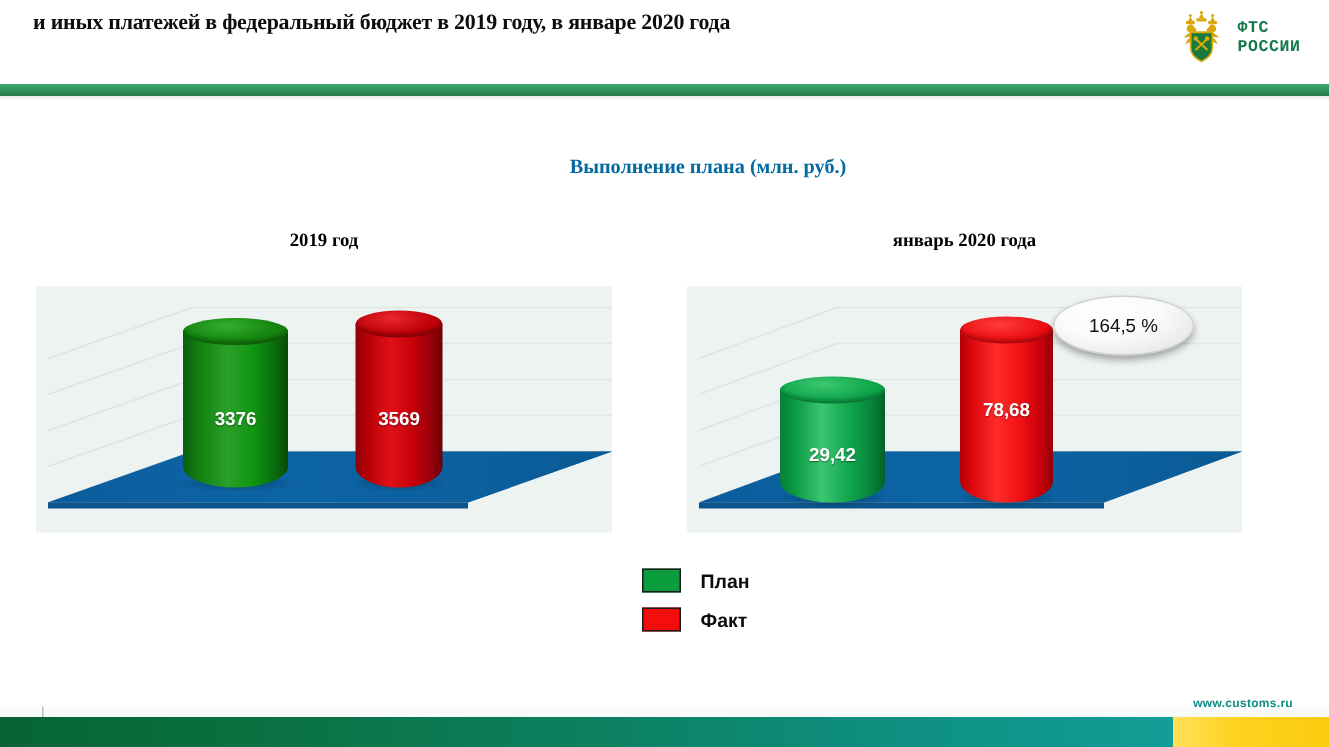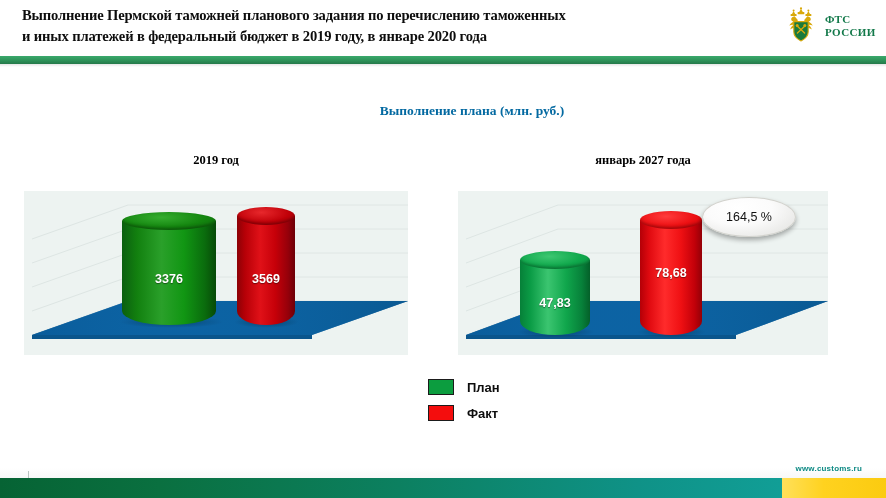--- a/index.html
+++ b/index.html
@@ -26,21 +26,21 @@
   }
   .header-title .line{display:block;white-space:nowrap;}
   .logo{
     position:absolute;left:781px;top:7px;width:96px;height:40px;
   }
   .logo-emblem{
     position:absolute;left:0;top:0;width:40px;height:40px;
   }
   .logo-text{
     position:absolute;left:44px;top:6px;
-    font-family:Liberation Serif, serif;
+    font-family:Liberation Mono, monospace;
     font-weight:bold;font-size:11px;line-height:13px;
     color:#13794a;letter-spacing:0.4px;
   }
   .logo-text span{display:block;}
 
   .header-rule{
     position:absolute;left:0;top:56px;width:886px;height:8px;
     background:linear-gradient(180deg,#3aa96c 0%,#2e9259 55%,#25794a 100%);
   }
   .header-rule-shadow{
@@ -161,21 +161,20 @@
     position:absolute;left:28px;bottom:20px;width:1px;height:7px;background:#b9c4c1;
   }
 </style>
 </head>
 <body>
 
 <div class="page">
 
   <div class="header">
     <div class="header-title">
-      <span class="line">Выполнение Пермской таможней планового задания по перечислению таможенных</span>
       <span class="line">и иных платежей в федеральный бюджет в 2019 году, в январе 2020 года</span>
     </div>
 
     <div class="logo">
       <svg class="logo-emblem" viewBox="0 0 40 40">
 
         <g fill="#d9a90a">
           <path d="M11 7 l1.6-3 1.6 3 z"></path>
           <path d="M25.8 7 l1.6-3 1.6 3 z"></path>
           <path d="M18.2 5 l1.8-3.2 1.8 3.2 z"></path>
@@ -212,21 +211,21 @@
         <span>ФТС</span>
         <span>РОССИИ</span>
       </div>
     </div>
   </div>
   <div class="header-rule"></div>
   <div class="header-rule-shadow"></div>
 
   <div class="chart-main-title">Выполнение плана (млн. руб.)</div>
   <div class="sub-title left">2019 год</div>
-  <div class="sub-title right">январь 2027 года</div>
+  <div class="sub-title right">январь 2020 года</div>
 
   <div class="panel left">
     <div class="gridwrap">
       <svg width="384" height="164" viewBox="0 0 384 164">
 
         <g stroke="#dfe6e4" stroke-width="1">
           <line x1="104" y1="14" x2="384" y2="14"></line>
           <line x1="104" y1="38" x2="384" y2="38"></line>
           <line x1="104" y1="62" x2="384" y2="62"></line>
           <line x1="104" y1="86" x2="384" y2="86"></line>
@@ -249,21 +248,21 @@
         <defs>
           <linearGradient id="fl1" x1="0" y1="0" x2="1" y2="0">
             <stop offset="0%" stop-color="#0a5c9a" stop-opacity="0.9"></stop>
             <stop offset="45%" stop-color="#0e6aad" stop-opacity="0.35"></stop>
             <stop offset="100%" stop-color="#0a5890" stop-opacity="0.85"></stop>
           </linearGradient>
         </defs>
       </svg>
     </div>
 
-    <div class="cyl g-dark" style="left:98px;top:21px;width:70px;height:113px;padding-left:24px;">
+    <div class="cyl g-dark" style="left:98px;top:21px;width:70px;height:113px;">
       <div class="shadow" style="top:104px;"></div>
       <div class="body" style="height:104px;"></div>
       <div class="top"></div>
       <div class="val" style="top:60px;">3376</div>
     </div>
 
     <div class="cyl r-dark" style="left:213px;top:16px;width:58px;height:118px;">
       <div class="shadow" style="top:109px;"></div>
       <div class="body" style="height:109px;"></div>
       <div class="top"></div>
@@ -301,21 +300,21 @@
             <stop offset="100%" stop-color="#0a5890" stop-opacity="0.85"></stop>
           </linearGradient>
         </defs>
       </svg>
     </div>
 
     <div class="cyl g-bright" style="left:62px;top:60px;width:70px;height:84px;">
       <div class="shadow" style="top:75px;"></div>
       <div class="body" style="height:75px;"></div>
       <div class="top"></div>
-      <div class="val" style="top:45px;">47,83</div>
+      <div class="val" style="top:45px;">29,42</div>
     </div>
 
     <div class="cyl r-bright" style="left:182px;top:20px;width:62px;height:124px;">
       <div class="shadow" style="top:115px;"></div>
       <div class="body" style="height:115px;"></div>
       <div class="top"></div>
       <div class="val" style="top:55px;">78,68</div>
     </div>
   </div>
 

